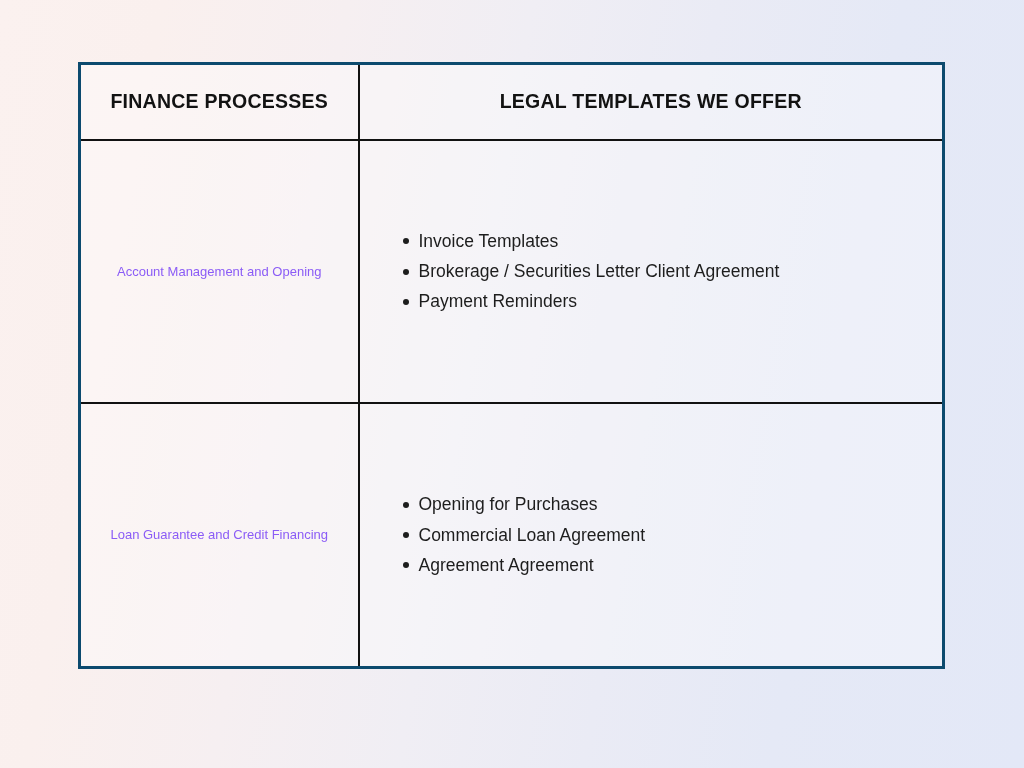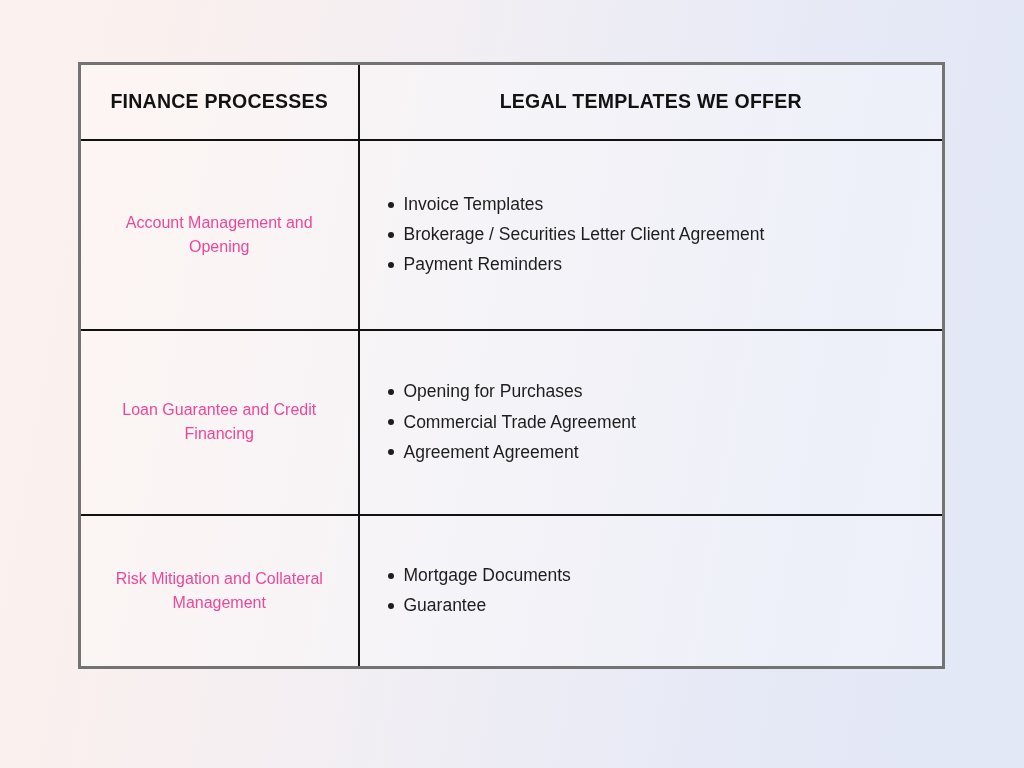--- a/index.html
+++ b/index.html
@@ -36,21 +36,21 @@
     top: 62px;
     width: 864px;
     height: 607px;
   }
 
   table.matrix {
     width: 100%;
     height: 100%;
     border-collapse: collapse;
     table-layout: fixed;
-    border: 3px solid #737373;
+    border: 3px solid #0c4a6e;
     background: rgba(255, 255, 255, 0.34);
     padding-left: 12px;
   }
 
   table.matrix col.col-left  { width: 279px; }
   table.matrix col.col-right { width: 585px; }
 
   table.matrix th,
   table.matrix td {
     border: 2.5px solid #111111;
@@ -83,37 +83,37 @@
   
   .process-cell {
     display: flex;
     align-items: center;
     justify-content: center;
     height: 100%;
     box-sizing: border-box;
     padding: 6px 16px;
   }
   .process-cell .process-text {
-    font-size: 16px;
+    font-size: 13px;
     font-weight: normal;
     line-height: 1.52;
     text-align: center;
-    color: #ec4899;
+    color: #8b5cf6;
   }
 
   
   .templates-cell {
     display: flex;
     align-items: center;
     height: 100%;
     box-sizing: border-box;
     padding: 6px 18px 6px 22px;
   }
   ul.template-list {
-    margin: 0;
+    margin: 15px;
     padding: 0 0 0 22px;
     list-style: none;
     width: 100%;
   }
   ul.template-list li {
     position: relative;
     font-size: 17.5px;
     line-height: 1.55;
     color: #1d1d1d;
     padding: 1.5px 0;
@@ -183,42 +183,27 @@
         <tr class="r1">
           <td>
             <div class="process-cell">
               <span class="process-text">Loan Guarantee and Credit Financing</span>
             </div>
           </td>
           <td>
             <div class="templates-cell">
               <ul class="template-list">
                 <li>Opening for Purchases</li>
-                <li>Commercial Trade Agreement</li>
+                <li>Commercial Loan Agreement</li>
                 <li>Agreement Agreement</li>
               </ul>
             </div>
           </td>
         </tr>
 
-        <tr class="r2">
-          <td>
-            <div class="process-cell">
-              <span class="process-text">Risk Mitigation and Collateral Management</span>
-            </div>
-          </td>
-          <td>
-            <div class="templates-cell">
-              <ul class="template-list">
-                <li>Mortgage Documents</li>
-                <li>Guarantee</li>
-              </ul>
-            </div>
-          </td>
-        </tr>
 
 
 
       </tbody>
     </table>
   </div>
 
 </div>
 
 </body></html>

